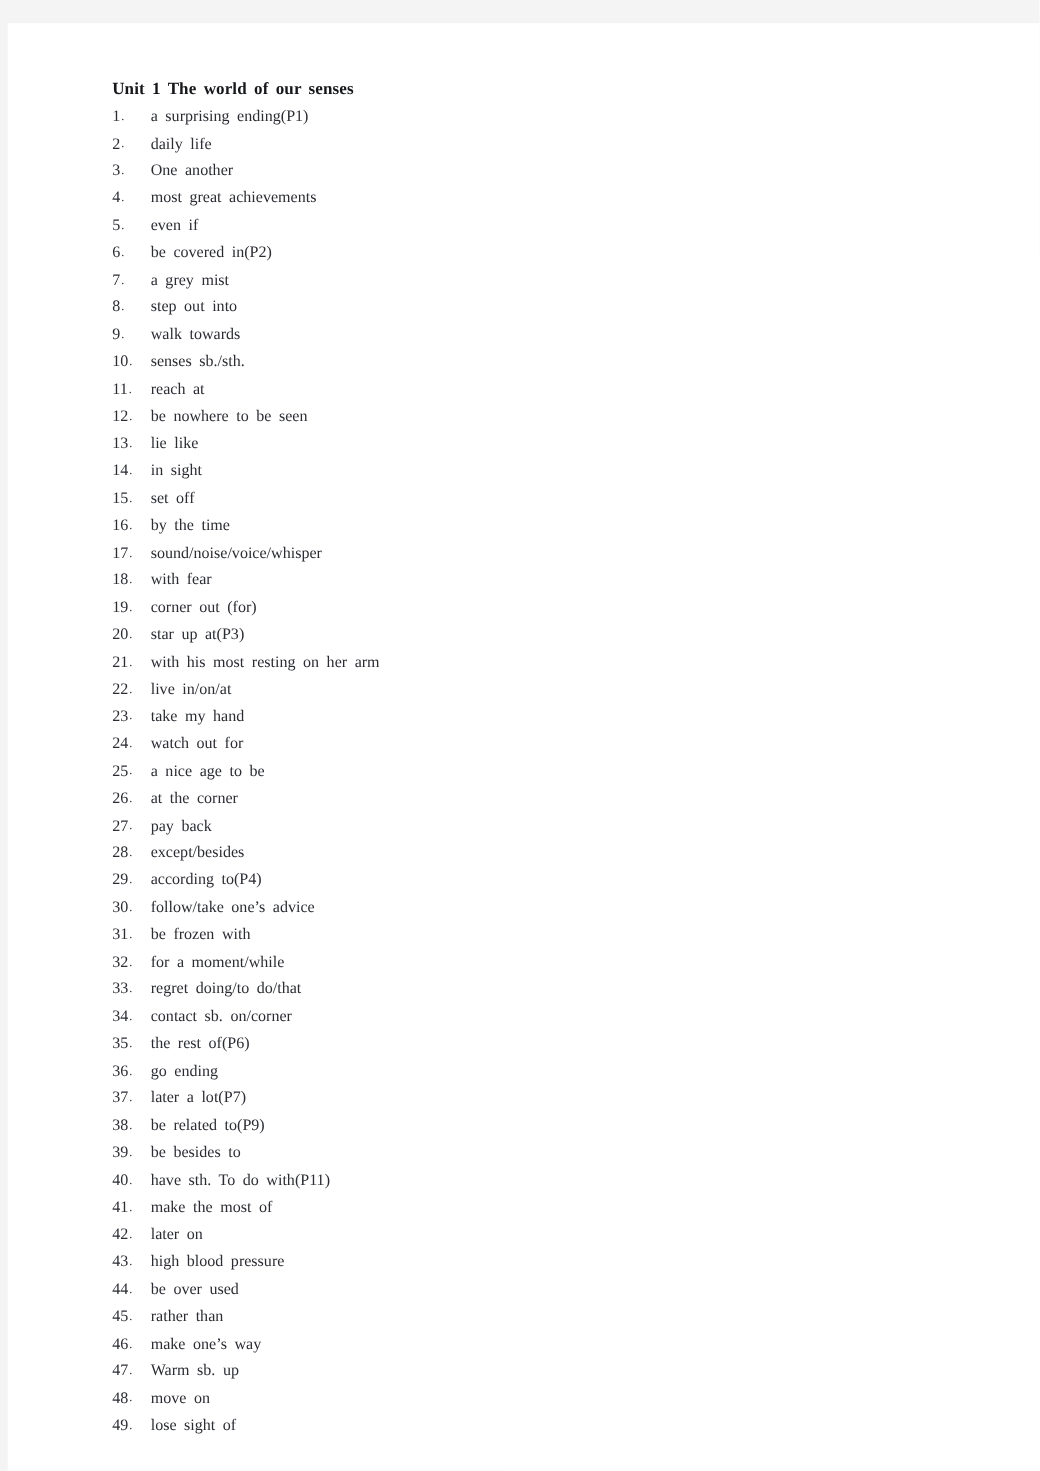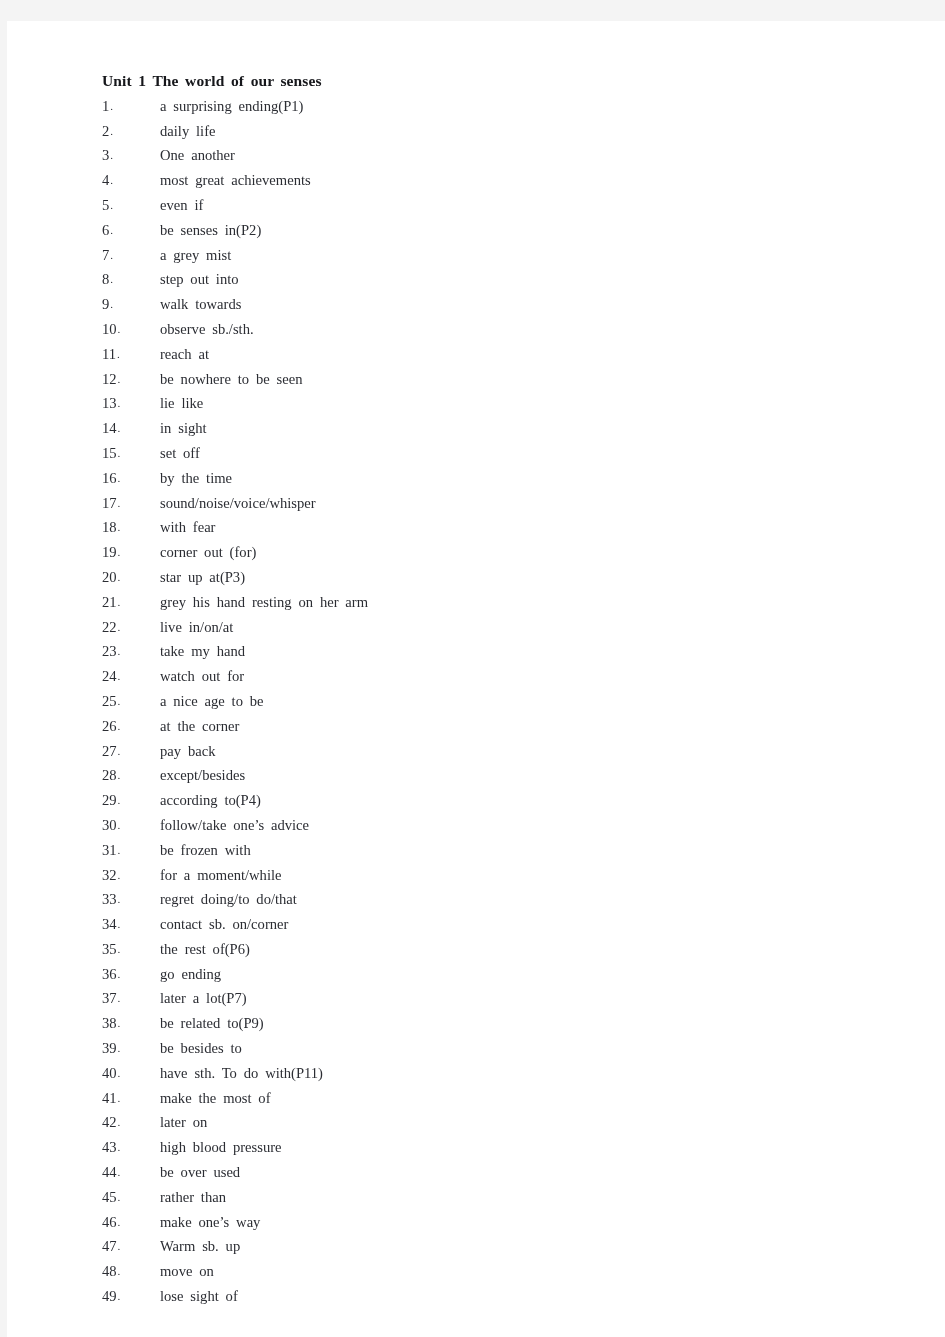--- a/index.html
+++ b/index.html
@@ -70,53 +70,52 @@
     padding-left: 1px;
   }
   .item-text {
     position: absolute;
     left: 42px;
     top: 0;
     font-size: 14.6px;
     color: #2b2d33;
     word-spacing: 3.2px;
     font-family: "Liberation Serif", "DejaVu Serif", serif;
-    margin-left: 23px;
   }
 </style>
 </head>
 <body>
 
 <div id="page">
   <div id="content">
 
     <h1 class="doc-title">Unit 1 The world of our senses</h1>
 
     <ol class="phrase-list" id="phrase-list">
         <li><span class="item-num">1<span class="dot">.</span></span><span class="item-text">a surprising ending(P1)</span></li>
         <li><span class="item-num">2<span class="dot">.</span></span><span class="item-text">daily life</span></li>
         <li><span class="item-num">3<span class="dot">.</span></span><span class="item-text">One another</span></li>
         <li><span class="item-num">4<span class="dot">.</span></span><span class="item-text">most great achievements</span></li>
         <li><span class="item-num">5<span class="dot">.</span></span><span class="item-text">even if</span></li>
-        <li><span class="item-num">6<span class="dot">.</span></span><span class="item-text">be senses in(P2)</span></li>
+        <li><span class="item-num">6<span class="dot">.</span></span><span class="item-text">be covered in(P2)</span></li>
         <li><span class="item-num">7<span class="dot">.</span></span><span class="item-text">a grey mist</span></li>
         <li><span class="item-num">8<span class="dot">.</span></span><span class="item-text">step out into</span></li>
         <li><span class="item-num">9<span class="dot">.</span></span><span class="item-text">walk towards</span></li>
-        <li><span class="item-num">10<span class="dot">.</span></span><span class="item-text">observe sb./sth.</span></li>
+        <li><span class="item-num">10<span class="dot">.</span></span><span class="item-text">senses sb./sth.</span></li>
         <li><span class="item-num">11<span class="dot">.</span></span><span class="item-text">reach at</span></li>
         <li><span class="item-num">12<span class="dot">.</span></span><span class="item-text">be nowhere to be seen</span></li>
         <li><span class="item-num">13<span class="dot">.</span></span><span class="item-text">lie like</span></li>
         <li><span class="item-num">14<span class="dot">.</span></span><span class="item-text">in sight</span></li>
         <li><span class="item-num">15<span class="dot">.</span></span><span class="item-text">set off</span></li>
         <li><span class="item-num">16<span class="dot">.</span></span><span class="item-text">by the time</span></li>
         <li><span class="item-num">17<span class="dot">.</span></span><span class="item-text">sound/noise/voice/whisper</span></li>
         <li><span class="item-num">18<span class="dot">.</span></span><span class="item-text">with fear</span></li>
         <li><span class="item-num">19<span class="dot">.</span></span><span class="item-text">corner out (for)</span></li>
         <li><span class="item-num">20<span class="dot">.</span></span><span class="item-text">star up at(P3)</span></li>
-        <li><span class="item-num">21<span class="dot">.</span></span><span class="item-text">grey his hand resting on her arm</span></li>
+        <li><span class="item-num">21<span class="dot">.</span></span><span class="item-text">with his most resting on her arm</span></li>
         <li><span class="item-num">22<span class="dot">.</span></span><span class="item-text">live in/on/at</span></li>
         <li><span class="item-num">23<span class="dot">.</span></span><span class="item-text">take my hand</span></li>
         <li><span class="item-num">24<span class="dot">.</span></span><span class="item-text">watch out for</span></li>
         <li><span class="item-num">25<span class="dot">.</span></span><span class="item-text">a nice age to be</span></li>
         <li><span class="item-num">26<span class="dot">.</span></span><span class="item-text">at the corner</span></li>
         <li><span class="item-num">27<span class="dot">.</span></span><span class="item-text">pay back</span></li>
         <li><span class="item-num">28<span class="dot">.</span></span><span class="item-text">except/besides</span></li>
         <li><span class="item-num">29<span class="dot">.</span></span><span class="item-text">according to(P4)</span></li>
         <li><span class="item-num">30<span class="dot">.</span></span><span class="item-text">follow/take one’s advice</span></li>
         <li><span class="item-num">31<span class="dot">.</span></span><span class="item-text">be frozen with</span></li>

